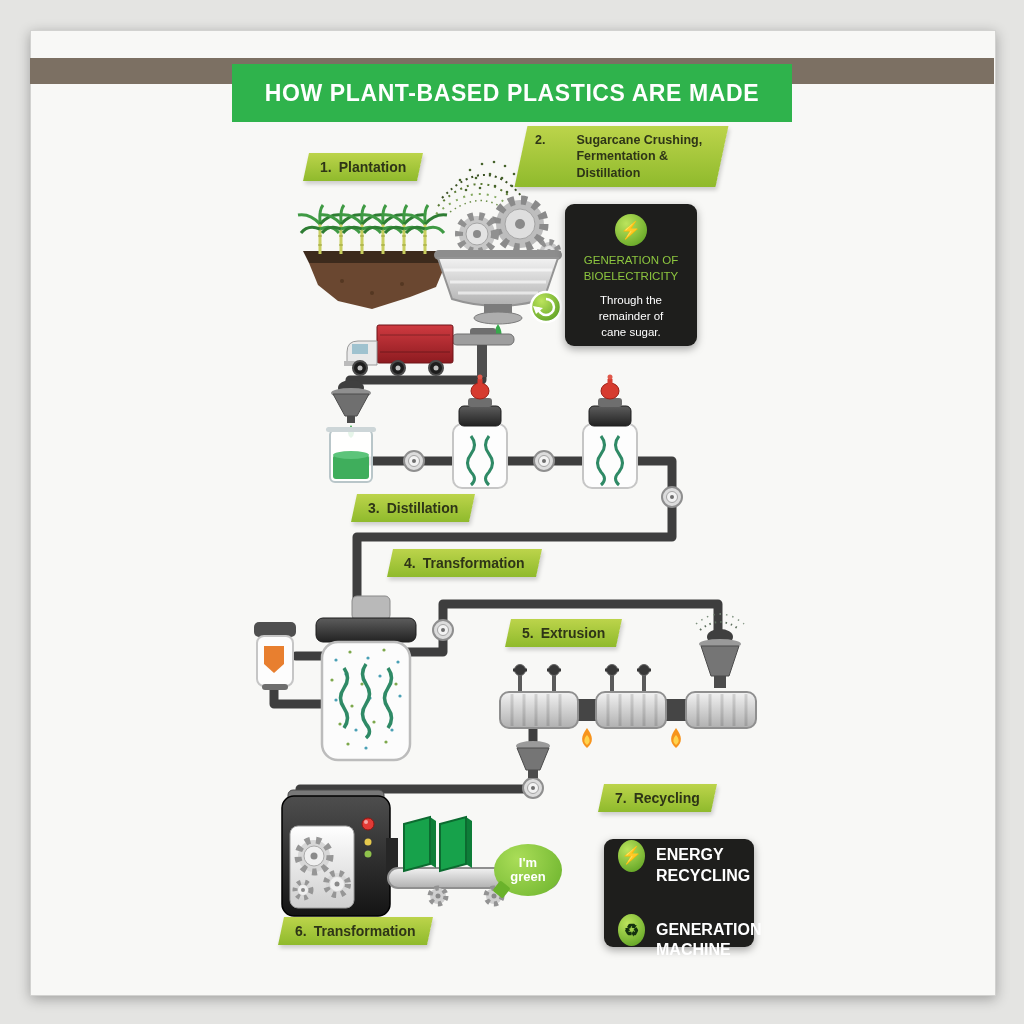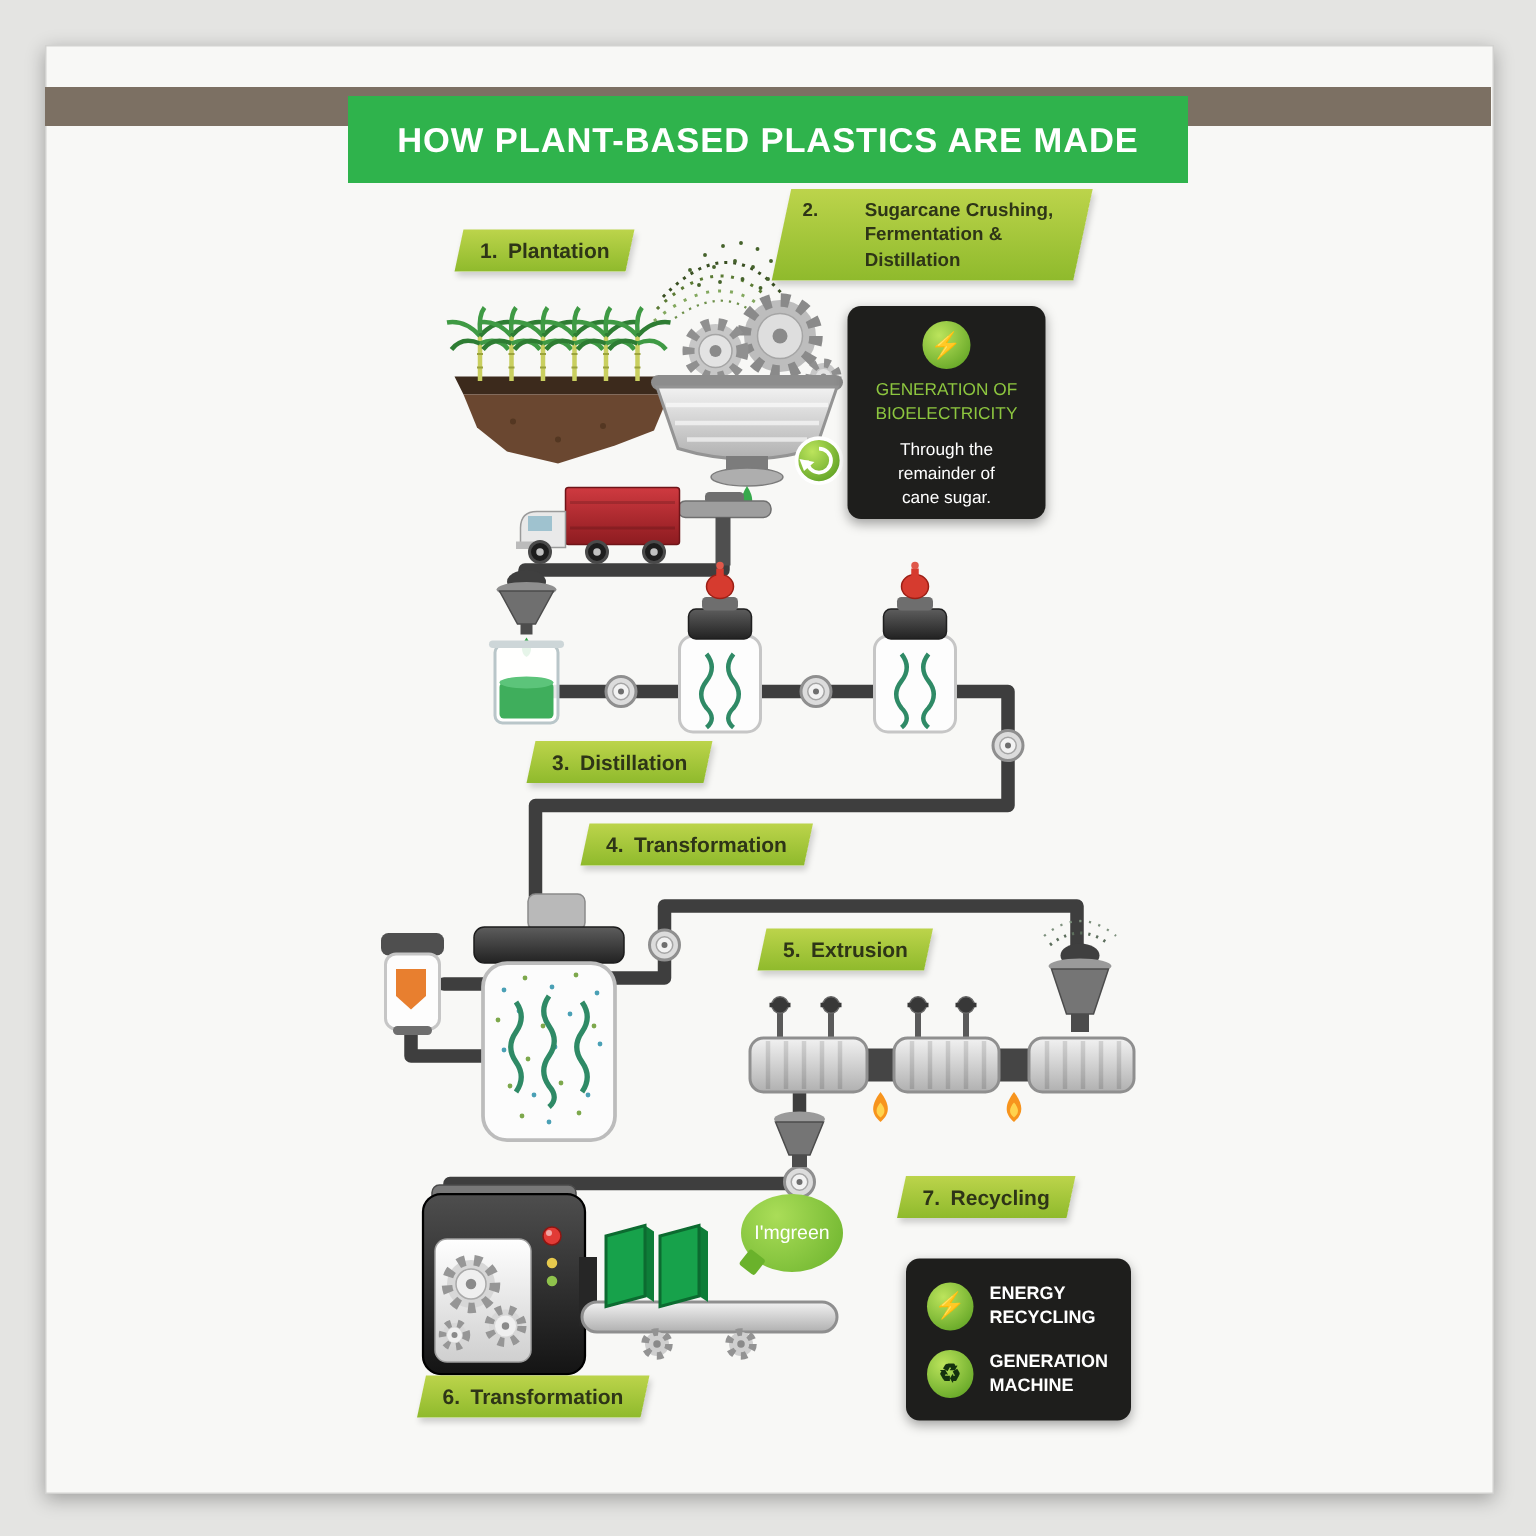--- a/index.html
+++ b/index.html
@@ -14,22 +14,22 @@
   .step-label.multi .content{font-size:12.5px;line-height:1.3;}
   .step-label.multi .txt{width:132px;margin-left:24px;}
   .blackbox{position:absolute;background:#1e1e1c;border-radius:9px;box-shadow:0 3px 8px rgba(0,0,0,.35);z-index:3;}
   .bio-box{left:565px;top:204px;width:132px;height:142px;text-align:center;padding-top:10px;box-sizing:border-box;}
   .icon-circle{width:32px;height:32px;border-radius:50%;background:radial-gradient(circle at 35% 30%,#bce45c,#539a1c);display:flex;align-items:center;justify-content:center;color:#14310f;font-size:17px;font-weight:bold;}
   .bio-box .icon-circle{margin:0 auto;}
   .bio-title{color:#8dc63f;font-weight:normal;font-size:11.5px;line-height:1.35;margin-top:7px;padding:0 10px;}
   .bio-body{color:#fff;font-size:11.5px;line-height:1.4;margin-top:8px;padding:0 20px;}
   .recycle-box{left:604px;top:839px;width:150px;height:108px;display:flex;flex-direction:column;justify-content:center;gap:13px;padding:0 14px;box-sizing:border-box;}
   .recycle-row{display:flex;align-items:center;gap:11px;}
-  .recycle-row .label{color:#fff;font-weight:bold;font-size:12px;line-height:1.3;width:84px;}
-  .bubble{position:absolute;left:494px;top:796px;width:68px;height:52px;background:radial-gradient(circle at 35% 28%,#aadd58,#6ab22b);border-radius:50%;display:flex;align-items:center;justify-content:center;color:#fff;font-weight:normal;font-size:13px;line-height:1.1;z-index:4;}
+  .recycle-row .label{color:#fff;font-weight:bold;font-size:16px;line-height:1.3;width:84px;margin-top:20px;}
+  .bubble{position:absolute;left:494px;top:844px;width:68px;height:52px;background:radial-gradient(circle at 35% 28%,#aadd58,#6ab22b);border-radius:50%;display:flex;flex-direction:column;align-items:center;justify-content:center;color:#fff;font-weight:bold;font-size:13px;line-height:1.1;z-index:4;}
   .bubble:after{content:"";position:absolute;left:1px;bottom:0px;width:13px;height:13px;background:#6ab22b;transform:rotate(38deg);border-radius:2px;}
 </style>
 </head>
 <body>
 
 <div class="stage">
   <div class="card"></div>
   <div class="topbar"></div>
   <div class="title-banner">HOW PLANT-BASED PLASTICS ARE MADE</div>
 

